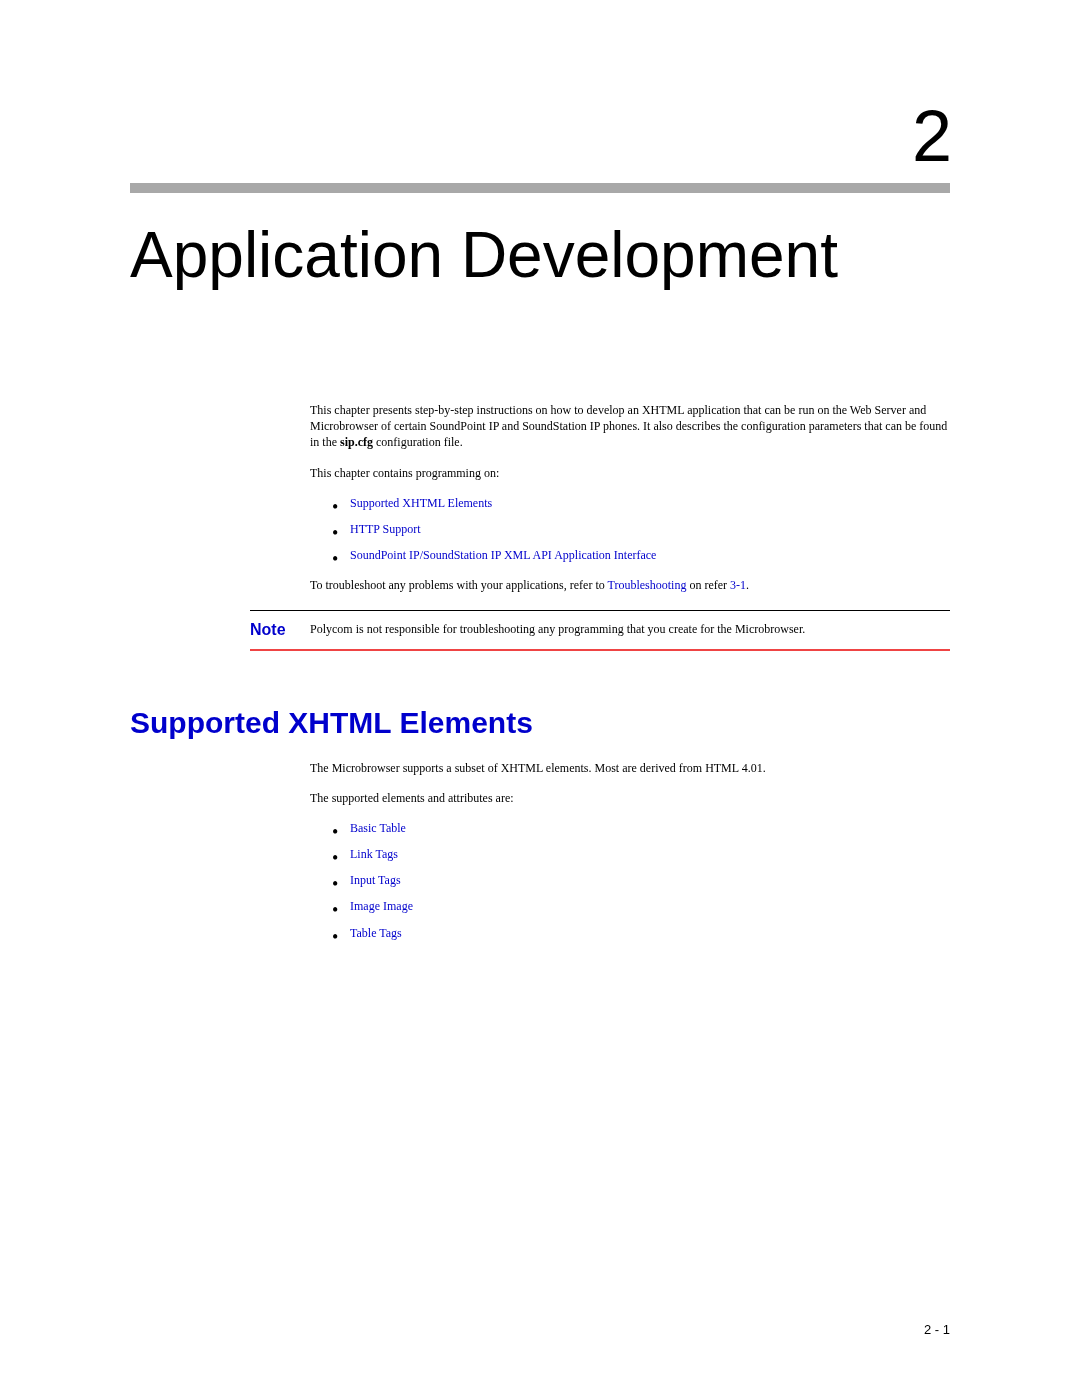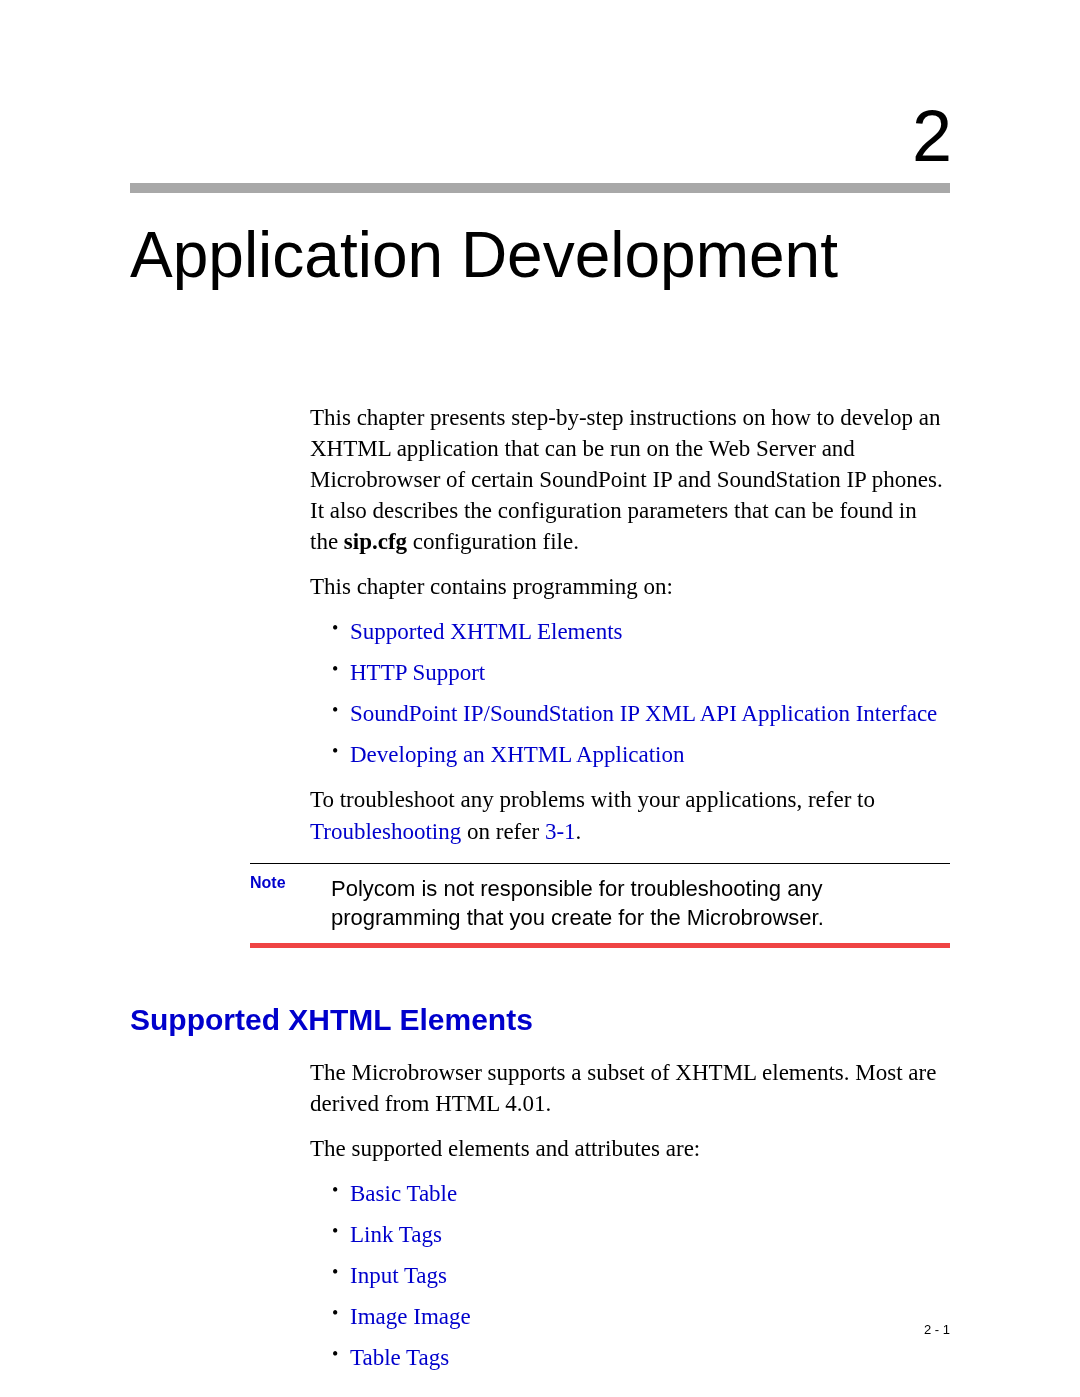--- a/index.html
+++ b/index.html
@@ -36,21 +36,21 @@
   }
   .chapter-title {
     font-size: 64px;
     font-weight: 300;
     font-family: "Futura", "Century Gothic", "Trebuchet MS", Arial, sans-serif;
     letter-spacing: 0px;
     margin-bottom: 110px;
   }
   .body-block {
     margin-left: 180px;
-    font-size: 23px;
+    font-size: 12px;
     line-height: 1.35;
   }
   .para {
     margin-bottom: 14px;
   }
   .bold-inline {
     font-weight: bold;
   }
   .link {
     color: #0000cc;
@@ -68,39 +68,38 @@
   ul.bullets li::before {
     content: "•";
     position: absolute;
     left: 0;
     top: 0;
     font-size: 18px;
   }
   .note-row {
     display: flex;
     border-top: 1px solid #000;
-    border-bottom: 5px solid #ef4444;
+    border-bottom: 2px solid #ef4444;
     margin-top: 16px;
     margin-left: 120px;
     padding: 10px 0;
     align-items: flex-start;
   }
   .note-label {
     font-weight: bold;
     color: #0000cc;
     font-family: Arial, Helvetica, sans-serif;
     font-size: 16px;
     width: 60px;
     flex-shrink: 0;
   }
   .note-text {
-    font-family: Liberation Sans, sans-serif;
-    font-size: 22px;
+    font-family: Liberation Serif, serif;
+    font-size: 12px;
     line-height: 1.35;
-    margin-left: 21px;
   }
   .section-heading {
     font-family: "Futura", "Century Gothic", "Trebuchet MS", Arial, sans-serif;
     font-size: 30px;
     font-weight: bold;
     color: #0000cc;
     margin-top: 55px;
     margin-bottom: 20px;
   }
   .page-number {
@@ -121,21 +120,20 @@
 
   <div class="body-block">
     <div class="para">
       <span>This chapter presents step-by-step instructions on how to develop an XHTML application that can be run on the Web Server and Microbrowser of certain SoundPoint IP and SoundStation IP phones. It also describes the configuration parameters that can be found in the </span><span class="bold-inline">sip.cfg</span><span> configuration file.</span>
     </div>
     <div class="para">This chapter contains programming on:</div>
     <ul class="bullets">
       <li><span class="link">Supported XHTML Elements</span></li>
       <li><span class="link">HTTP Support</span></li>
       <li><span class="link">SoundPoint IP/SoundStation IP XML API Application Interface</span></li>
-      <li><span class="link">Developing an XHTML Application</span></li>
     </ul>
     <div class="para">
       <span>To troubleshoot any problems with your applications, refer to </span><span class="link">Troubleshooting</span><span> on refer </span><span class="link">3-1</span><span>.</span>
     </div>
   </div>
 
   <div class="note-row">
     <div class="note-label">Note</div>
     <div class="note-text">Polycom is not responsible for troubleshooting any programming that you create for the Microbrowser.</div>
   </div>

